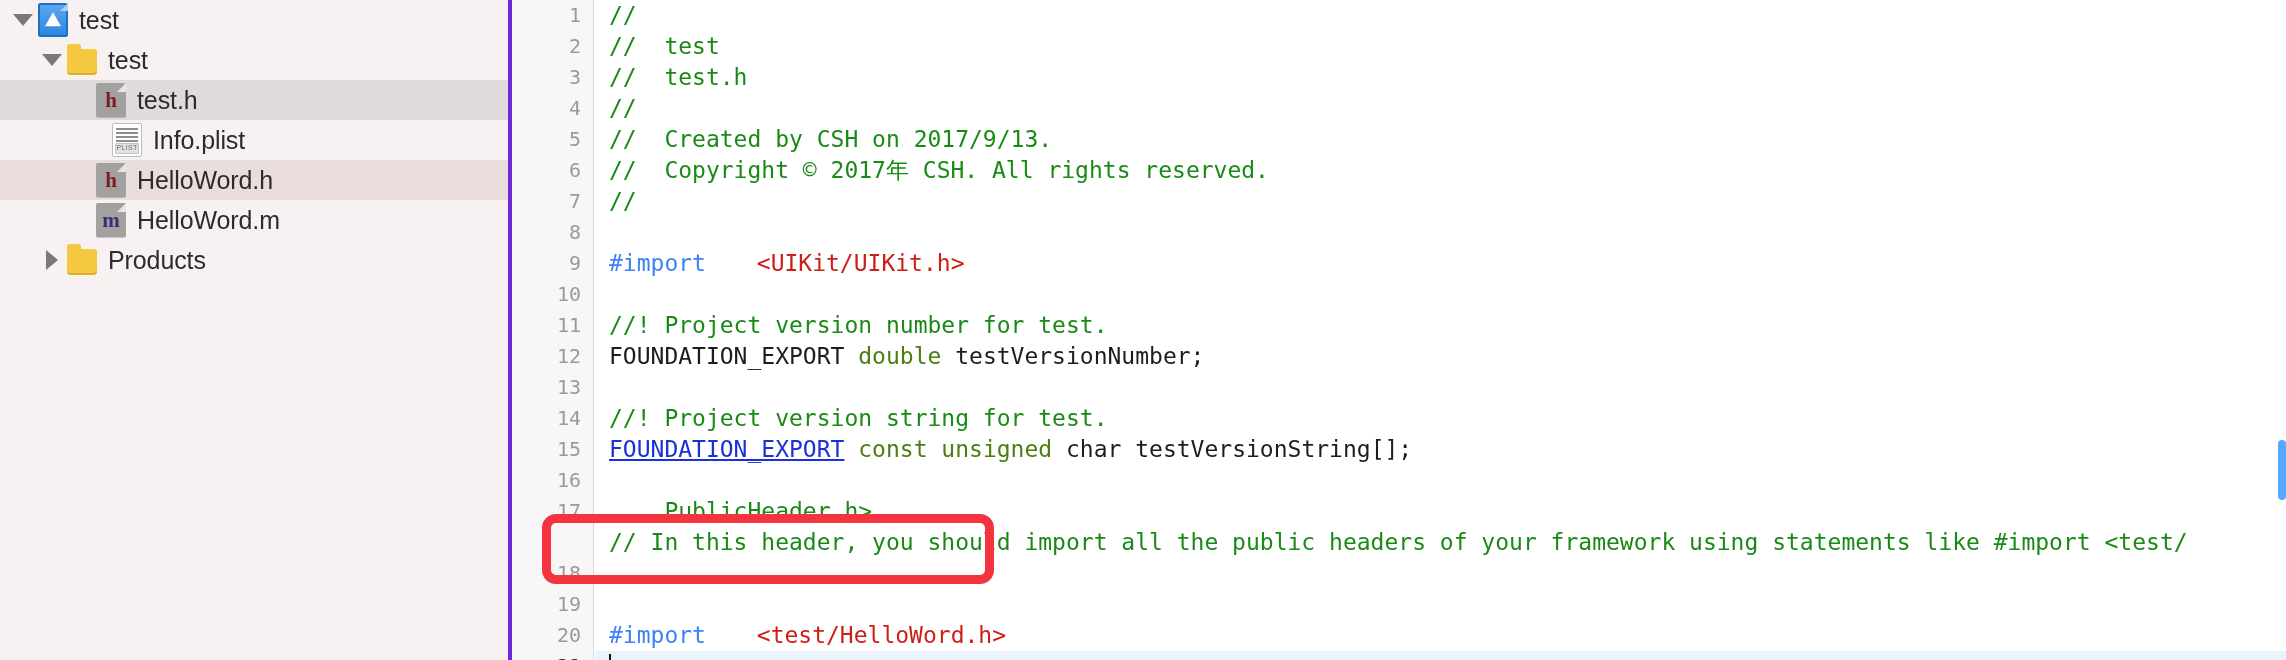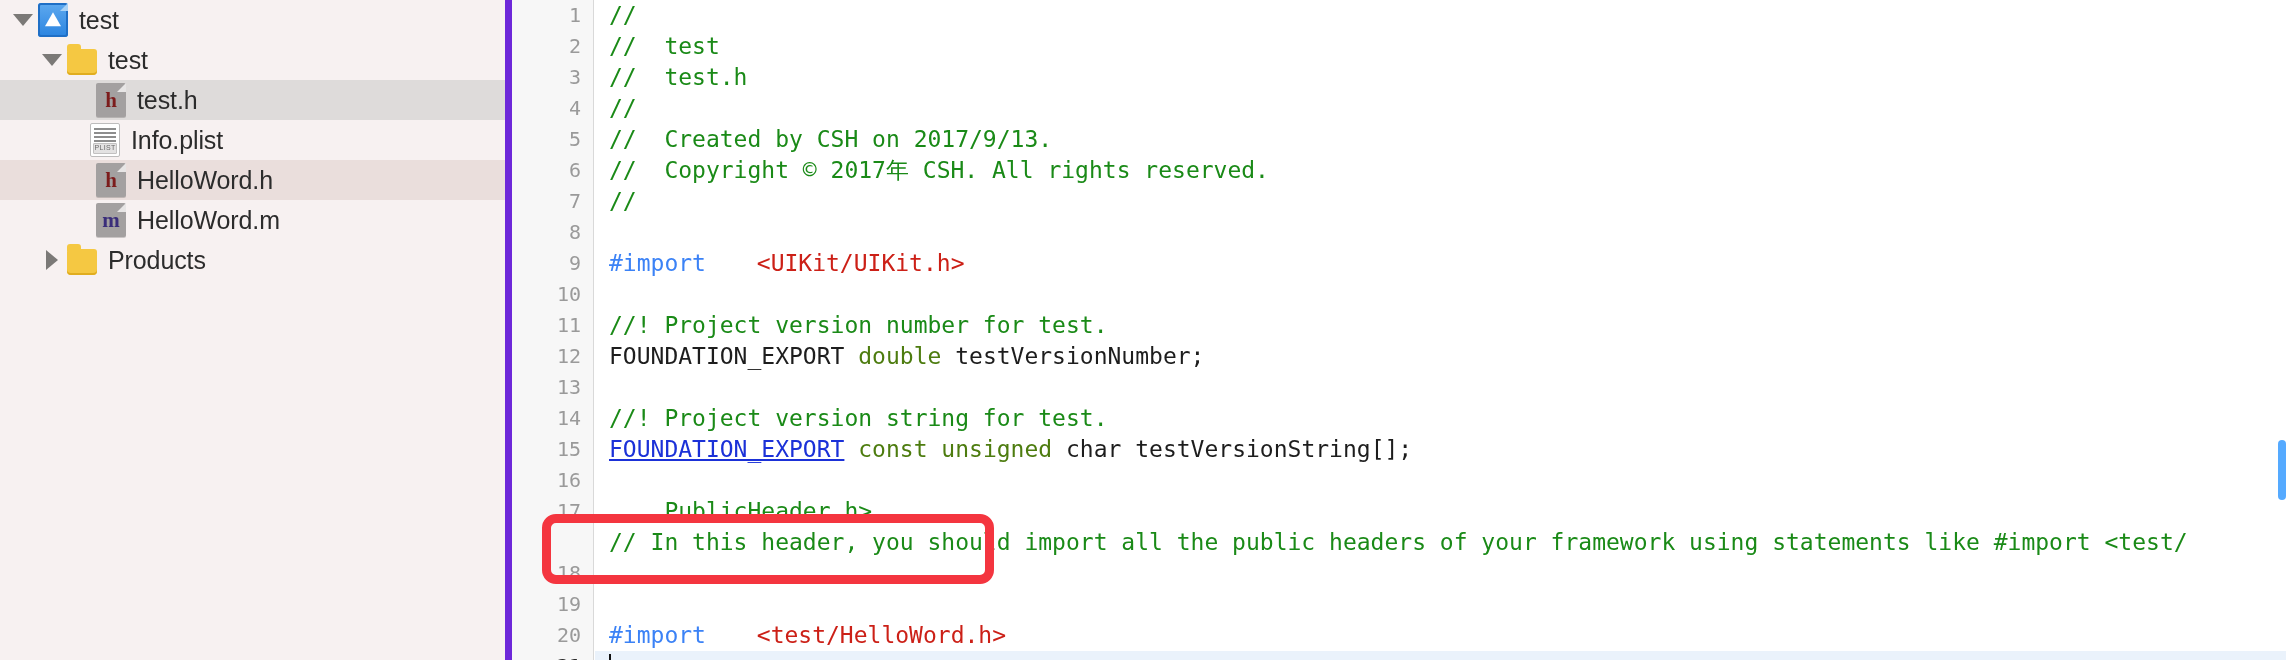--- a/index.html
+++ b/index.html
@@ -9,21 +9,21 @@
     font-family:"Liberation Sans",sans-serif;
     -webkit-font-smoothing:antialiased;
   }
   #app{position:relative;width:2286px;height:660px;display:flex;}
 
   
   .sidebar{
     position:relative;
     width:512px;min-width:512px;height:660px;
     background:#f7f1f1;
-    border-right:7px solid #6d28d9;
+    border-right:4px solid #6d28d9;
     box-sizing:border-box;
     overflow:hidden;
   }
   .nav-row{
     position:relative;
     height:40px;
     display:flex;align-items:center;
     font-size:25px;color:#2c2c2c;
     white-space:nowrap;
     letter-spacing:-0.1px;
@@ -211,21 +211,21 @@
       </div>
       <div class="nav-row sel-gray" style="padding-left:68px">
         <div class="twisty none">
           <i></i>
         </div>
         <div class="ficon ic-src h">
           <span>h</span>
         </div>
         <span class="nav-label">test.h</span>
       </div>
-      <div class="nav-row" style="padding-left:62px">
+      <div class="nav-row" style="padding-left:84px">
         <div class="twisty none">
           <i></i>
         </div>
         <div class="ficon ic-plist">
           <div class="lines"></div>
           <div class="tag">PLIST</div>
         </div>
         <span class="nav-label">Info.plist</span>
       </div>
       <div class="nav-row sel-pink" style="padding-left:68px">

